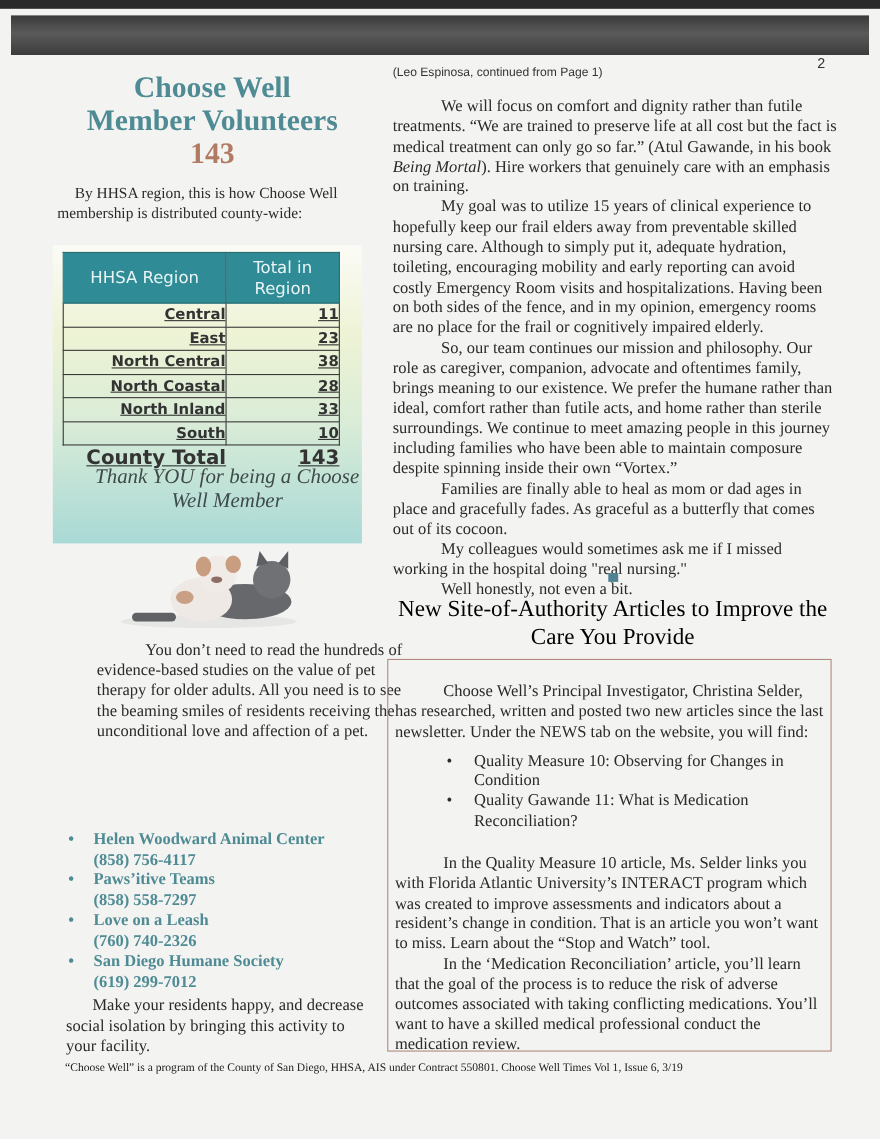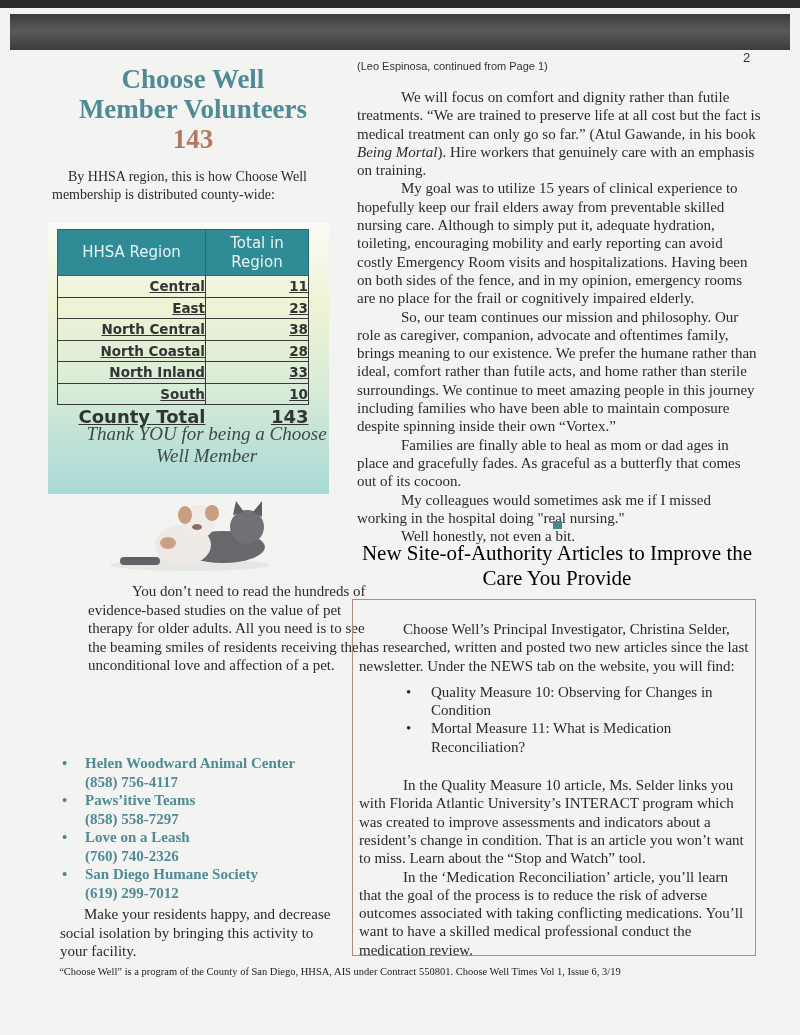--- a/index.html
+++ b/index.html
@@ -201,19 +201,19 @@
   <p>Well honestly, not even a bit.</p>
 </div>
 <div class="end-mark"></div>
 
 <div class="section-title">New Site-of-Authority Articles to Improve the Care You Provide</div>
 
 <div class="box">
   <p class="indent">Choose Well’s Principal Investigator, Christina Selder, has researched, written and posted two new articles since the last newsletter.  Under the NEWS tab on the website, you will find:</p>
   <ul>
     <li>Quality Measure 10:  Observing for Changes in Condition</li>
-    <li>Mortal Measure 11:  What is Medication Reconciliation?</li>
+    <li>Quality Gawande 11:  What is Medication Reconciliation?</li>
   </ul>
   <p class="indent">In the Quality Measure 10 article, Ms. Selder links you with Florida Atlantic University’s INTERACT program which was created to improve assessments and indicators about a resident’s change in condition.  That is an article you won’t want to miss.  Learn about the “Stop and Watch” tool.</p>
   <p class="indent">In the ‘Medication Reconciliation’ article, you’ll learn that the goal of the process is to reduce the risk of adverse outcomes associated with taking conflicting medications.  You’ll want to have a skilled medical professional conduct the medication review.</p>
 </div>
 
 <div class="footer">“Choose Well” is a program of the County of San Diego, HHSA, AIS under Contract 550801.  Choose Well Times Vol 1, Issue 6, 3/19</div>
 
 </body></html>

